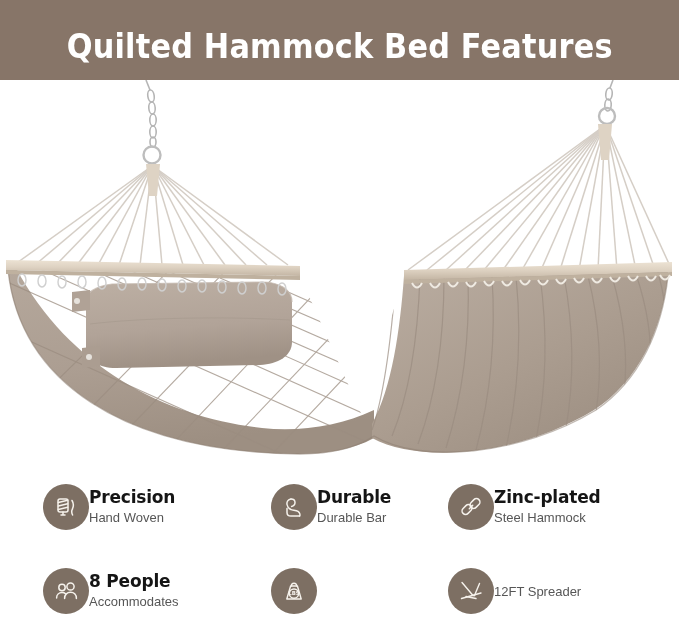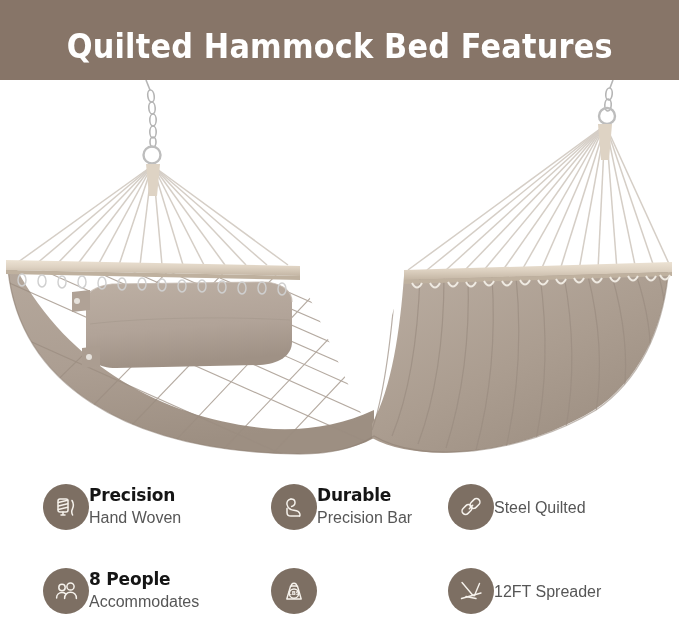--- a/index.html
+++ b/index.html
@@ -95,21 +95,21 @@
   .feature-title {
     font-size: 17px;
     font-weight: bold;
     color: #151515;
     line-height: 1.12;
     font-family: "DejaVu Sans", sans-serif;
     letter-spacing: -0.2px;
     white-space: nowrap;
   }
   .feature-sub {
-    font-size: 16px;
+    font-size: 13px;
     color: #565656;
     line-height: 1.35;
     margin-top: 2px;
     font-family: "Liberation Sans", sans-serif;
     white-space: nowrap;
   }
 </style>
 </head>
 <body>
 
@@ -328,34 +328,35 @@
       <div class="feature-icon">
         <svg width="26" height="26" viewBox="0 0 26 26" fill="none" stroke="#f6f2ec" stroke-width="1.5" stroke-linecap="round" stroke-linejoin="round">
           <path d="M10,5 C7,5.5 5.6,8 6,10.5 C6.4,13 8,14.6 9.6,15.4"></path>
           <path d="M9.6,15.4 C12,16.4 15,16 17,17.4 C19,18.8 19.4,21 18.6,22"></path>
           <path d="M18.6,22 L10,22 C7.6,22 6,20.4 6,18.4 L6,14.5"></path>
           <path d="M10,5 C12.6,5 14,6.6 14,8.6 C14,10.6 12.6,12 10.6,12.4"></path>
         </svg>
       </div>
       <div class="feature-text">
         <div class="feature-title">Durable</div>
-        <div class="feature-sub">Precision Bar</div>
+        <div class="feature-sub">Durable Bar</div>
       </div>
     </div>
 
     <div class="feature-cell col-2">
       <div class="feature-icon">
         <svg width="26" height="26" viewBox="0 0 26 26" fill="none" stroke="#f6f2ec" stroke-width="1.5" stroke-linecap="round" stroke-linejoin="round">
           <rect x="3.5" y="12" width="11" height="7" rx="3.5" transform="rotate(-45 9 15.5)"></rect>
           <rect x="11.5" y="6" width="11" height="7" rx="3.5" transform="rotate(-45 17 9.5)"></rect>
           <path d="M11.3,14.7 L14.7,11.3"></path>
         </svg>
       </div>
       <div class="feature-text">
-        <div class="feature-sub">Steel Quilted</div>
+        <div class="feature-title">Zinc-plated</div>
+        <div class="feature-sub">Steel Hammock</div>
       </div>
     </div>
 
   </div>
 
   <div class="feature-row row-1">
 
     <div class="feature-cell col-0">
       <div class="feature-icon">
         <svg width="26" height="26" viewBox="0 0 26 26" fill="none" stroke="#f6f2ec" stroke-width="1.5" stroke-linecap="round" stroke-linejoin="round">

